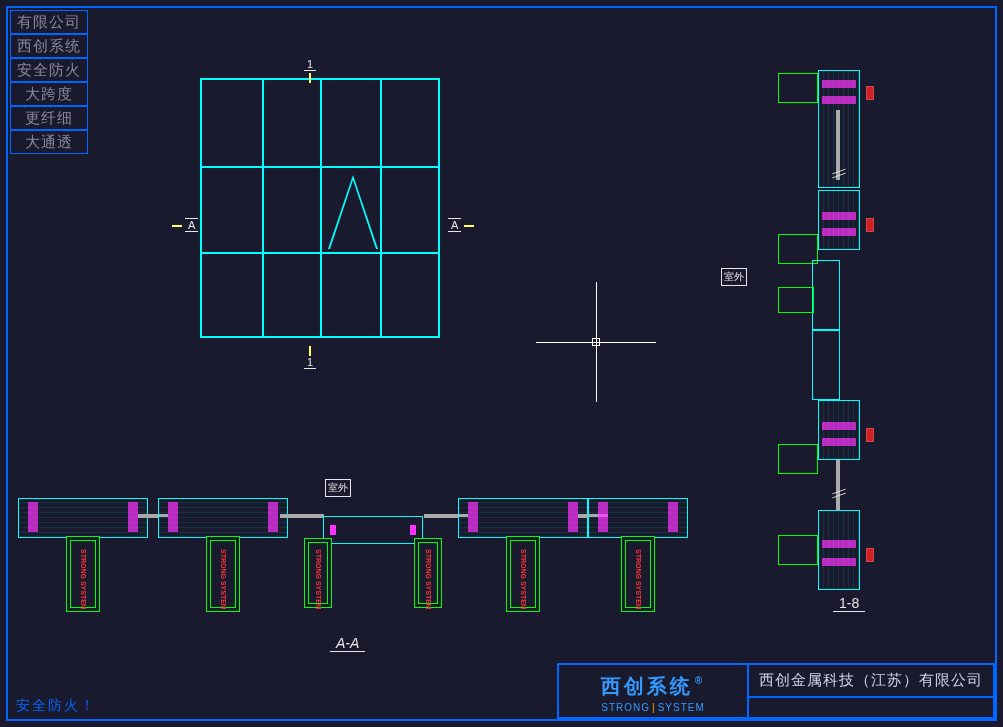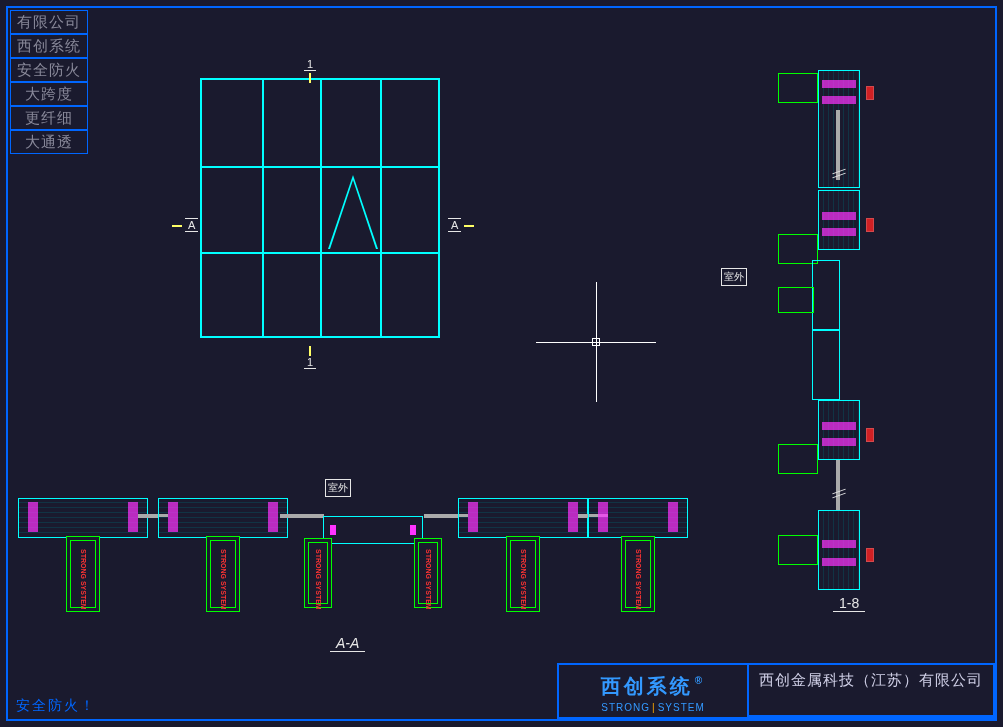--- a/index.html
+++ b/index.html
@@ -79,21 +79,21 @@
       letter-spacing: 1px;
       color: #3399ff;
       margin-top: 2px;
     }
     .brand-sub .sep {
       color: #ffaa00;
       margin: 0 2px;
     }
     .title-right {
       display: flex;
-      flex-direction: row;
+      flex-direction: column;
       min-width: 215px;
     }
     .title-row {
       color: #cfcfe6;
       font-size: 15px;
       padding: 6px 10px;
       letter-spacing: 1px;
       text-align: center;
     }
     .title-row.top { border-bottom: 2px solid #0066ff; }

